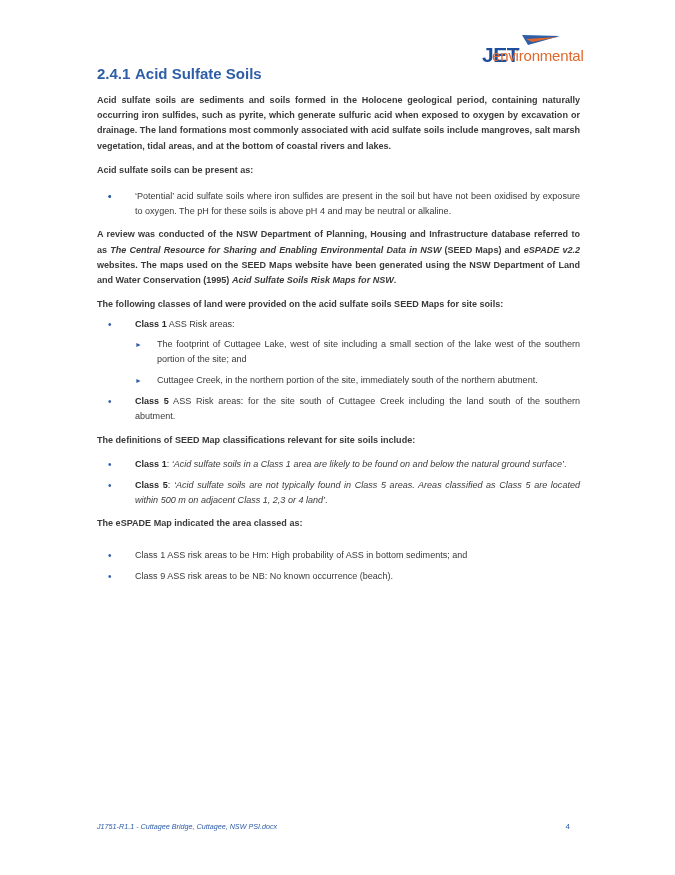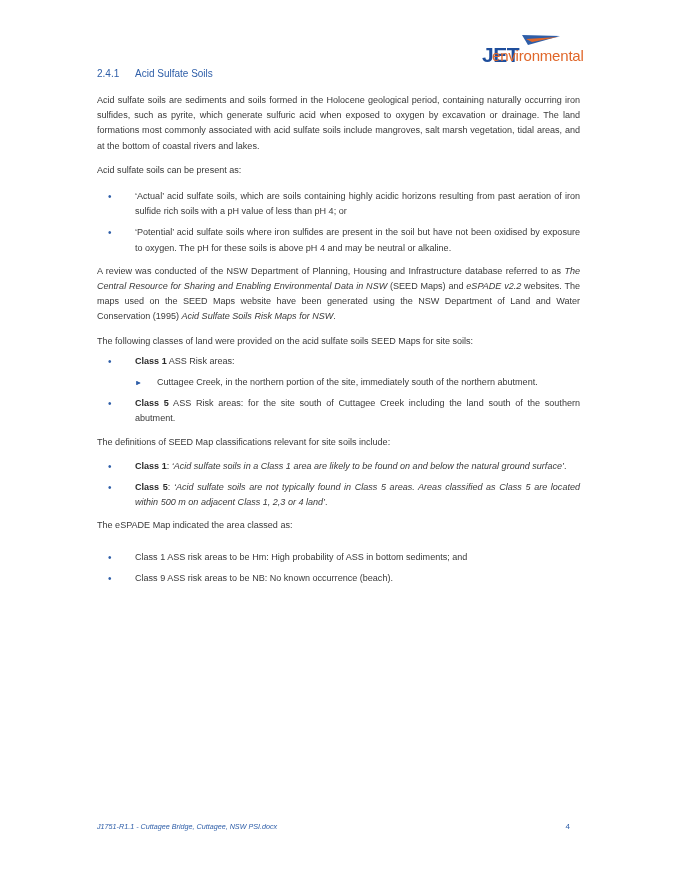--- a/index.html
+++ b/index.html
@@ -5,23 +5,23 @@
   html, body { margin: 0; padding: 0; background: #ffffff; }
   body { width: 675px; height: 875px; position: relative; overflow: hidden;
          font-family: "Liberation Sans", sans-serif; color: #3a3a3a; }
   .logo { position: absolute; left: 480px; top: 28px; width: 110px; height: 40px; }
   .logo .jet { position: absolute; left: 2px; top: 16px; font-weight: bold; font-size: 21px;
                color: #1f4e9c; letter-spacing: -0.5px; line-height: 22px; }
   .logo .wing { position: absolute; left: 42px; top: 5px; }
   .logo .env { position: absolute; left: 12px; top: 20px; font-size: 15px; color: #e0672a;
                letter-spacing: -0.2px; line-height: 16px; }
   .content { position: absolute; left: 97px; top: 66px; width: 483px; font-size: 9.05px; line-height: 15.2px; }
-  h2 { margin: 0 0 11px 0; font-size: 10px; color: #2e5ea8; font-weight: normal; line-height: 16px; }
+  h2 { margin: 0 0 11px 0; font-size: 15px; color: #2e5ea8; font-weight: bold; line-height: 16px; }
   h2 .num { display: inline-block; width: 38px; }
-  p { margin: 0 0 9px 0; text-align: justify; }
+  p { margin: 0 0 9px 0; text-align: justify; font-weight: bold; }
   ul { list-style: none; margin: 0 0 8px 0; padding: 0; }
   li { position: relative; padding-left: 38px; margin-bottom: 6px; text-align: justify; }
   li .bullet { position: absolute; left: 11px; top: 0; color: #2e5ea8; font-size: 10px; }
   ul.sub { margin: 4px 0 4px 0; }
   ul.sub li { padding-left: 22px; margin-bottom: 6px; }
   ul.sub li .arrow { position: absolute; left: 0; top: 0; color: #2e5ea8; font-size: 7px; }
   b { color: #2b2b2b; }
   .footer { position: absolute; left: 97px; top: 822px; width: 483px; font-size: 7.2px; color: #2e5ea8; }
   .footer .ref { font-style: italic; }
   .footer .page { position: absolute; right: 10px; top: 0; font-size: 8px; color: #2e5ea8; }
@@ -40,31 +40,31 @@
 
 <div class="content">
   <h2>
     <span class="num">2.4.1</span><span>Acid Sulfate Soils</span>
   </h2>
 
   <p>Acid sulfate soils are sediments and soils formed in the Holocene geological period, containing naturally occurring iron sulfides, such as pyrite, which generate sulfuric acid when exposed to oxygen by excavation or drainage. The land formations most commonly associated with acid sulfate soils include mangroves, salt marsh vegetation, tidal areas, and at the bottom of coastal rivers and lakes.</p>
   <p style="margin-bottom:11px">Acid sulfate soils can be present as:</p>
 
   <ul>
-    <li><span class="bullet">•</span><span>‘Actual’ acid sulfate soils, which are soils containing highly acidic horizons resulting from past aeration of iron sulfide rich soils with a pH value of less than pH 4; or</span></li>
+    <li><span class="bullet">•</span></li>
     <li><span class="bullet">•</span><span>‘Potential’ acid sulfate soils where iron sulfides are present in the soil but have not been oxidised by exposure to oxygen. The pH for these soils is above pH 4 and may be neutral or alkaline.</span></li>
   </ul>
 
   <p><span>A review was conducted of the NSW Department of Planning, Housing and Infrastructure database referred to as </span><i>The Central Resource for Sharing and Enabling Environmental Data in NSW</i><span> (SEED Maps) and </span><i>eSPADE v2.2</i><span> websites. The maps used on the SEED Maps website have been generated using the NSW Department of Land and Water Conservation (1995) </span><i>Acid Sulfate Soils Risk Maps for NSW</i><span>.</span></p>
 
   <p style="margin-bottom:5px">The following classes of land were provided on the acid sulfate soils SEED Maps for site soils:</p>
   <ul>
     <li><span class="bullet">•</span><b>Class 1</b><span> ASS Risk areas:</span>
       <ul class="sub">
-        <li><span class="arrow">►</span></li>
+        <li><span class="arrow">►</span><span>The footprint of Cuttagee Lake, west of site including a small section of the lake west of the southern portion of the site; and</span></li>
         <li><span class="arrow">►</span><span>Cuttagee Creek, in the northern portion of the site, immediately south of the northern abutment.</span></li>
       </ul>
     </li>
     <li><span class="bullet">•</span><b>Class 5</b><span> ASS Risk areas: for the site south of Cuttagee Creek including the land south of the southern abutment.</span></li>
   </ul>
 
   <p style="">The definitions of SEED Map classifications relevant for site soils include:</p>
   <ul>
     <li><span class="bullet">•</span><b>Class 1</b><span>: </span><i>‘Acid sulfate soils in a Class 1 area are likely to be found on and below the natural ground surface’</i><span>.</span></li>
     <li><span class="bullet">•</span><b>Class 5</b><span>: </span><i>‘Acid sulfate soils are not typically found in Class 5 areas. Areas classified as Class 5 are located within 500 m on adjacent Class 1, 2,3 or 4 land’</i><span>.</span></li>

